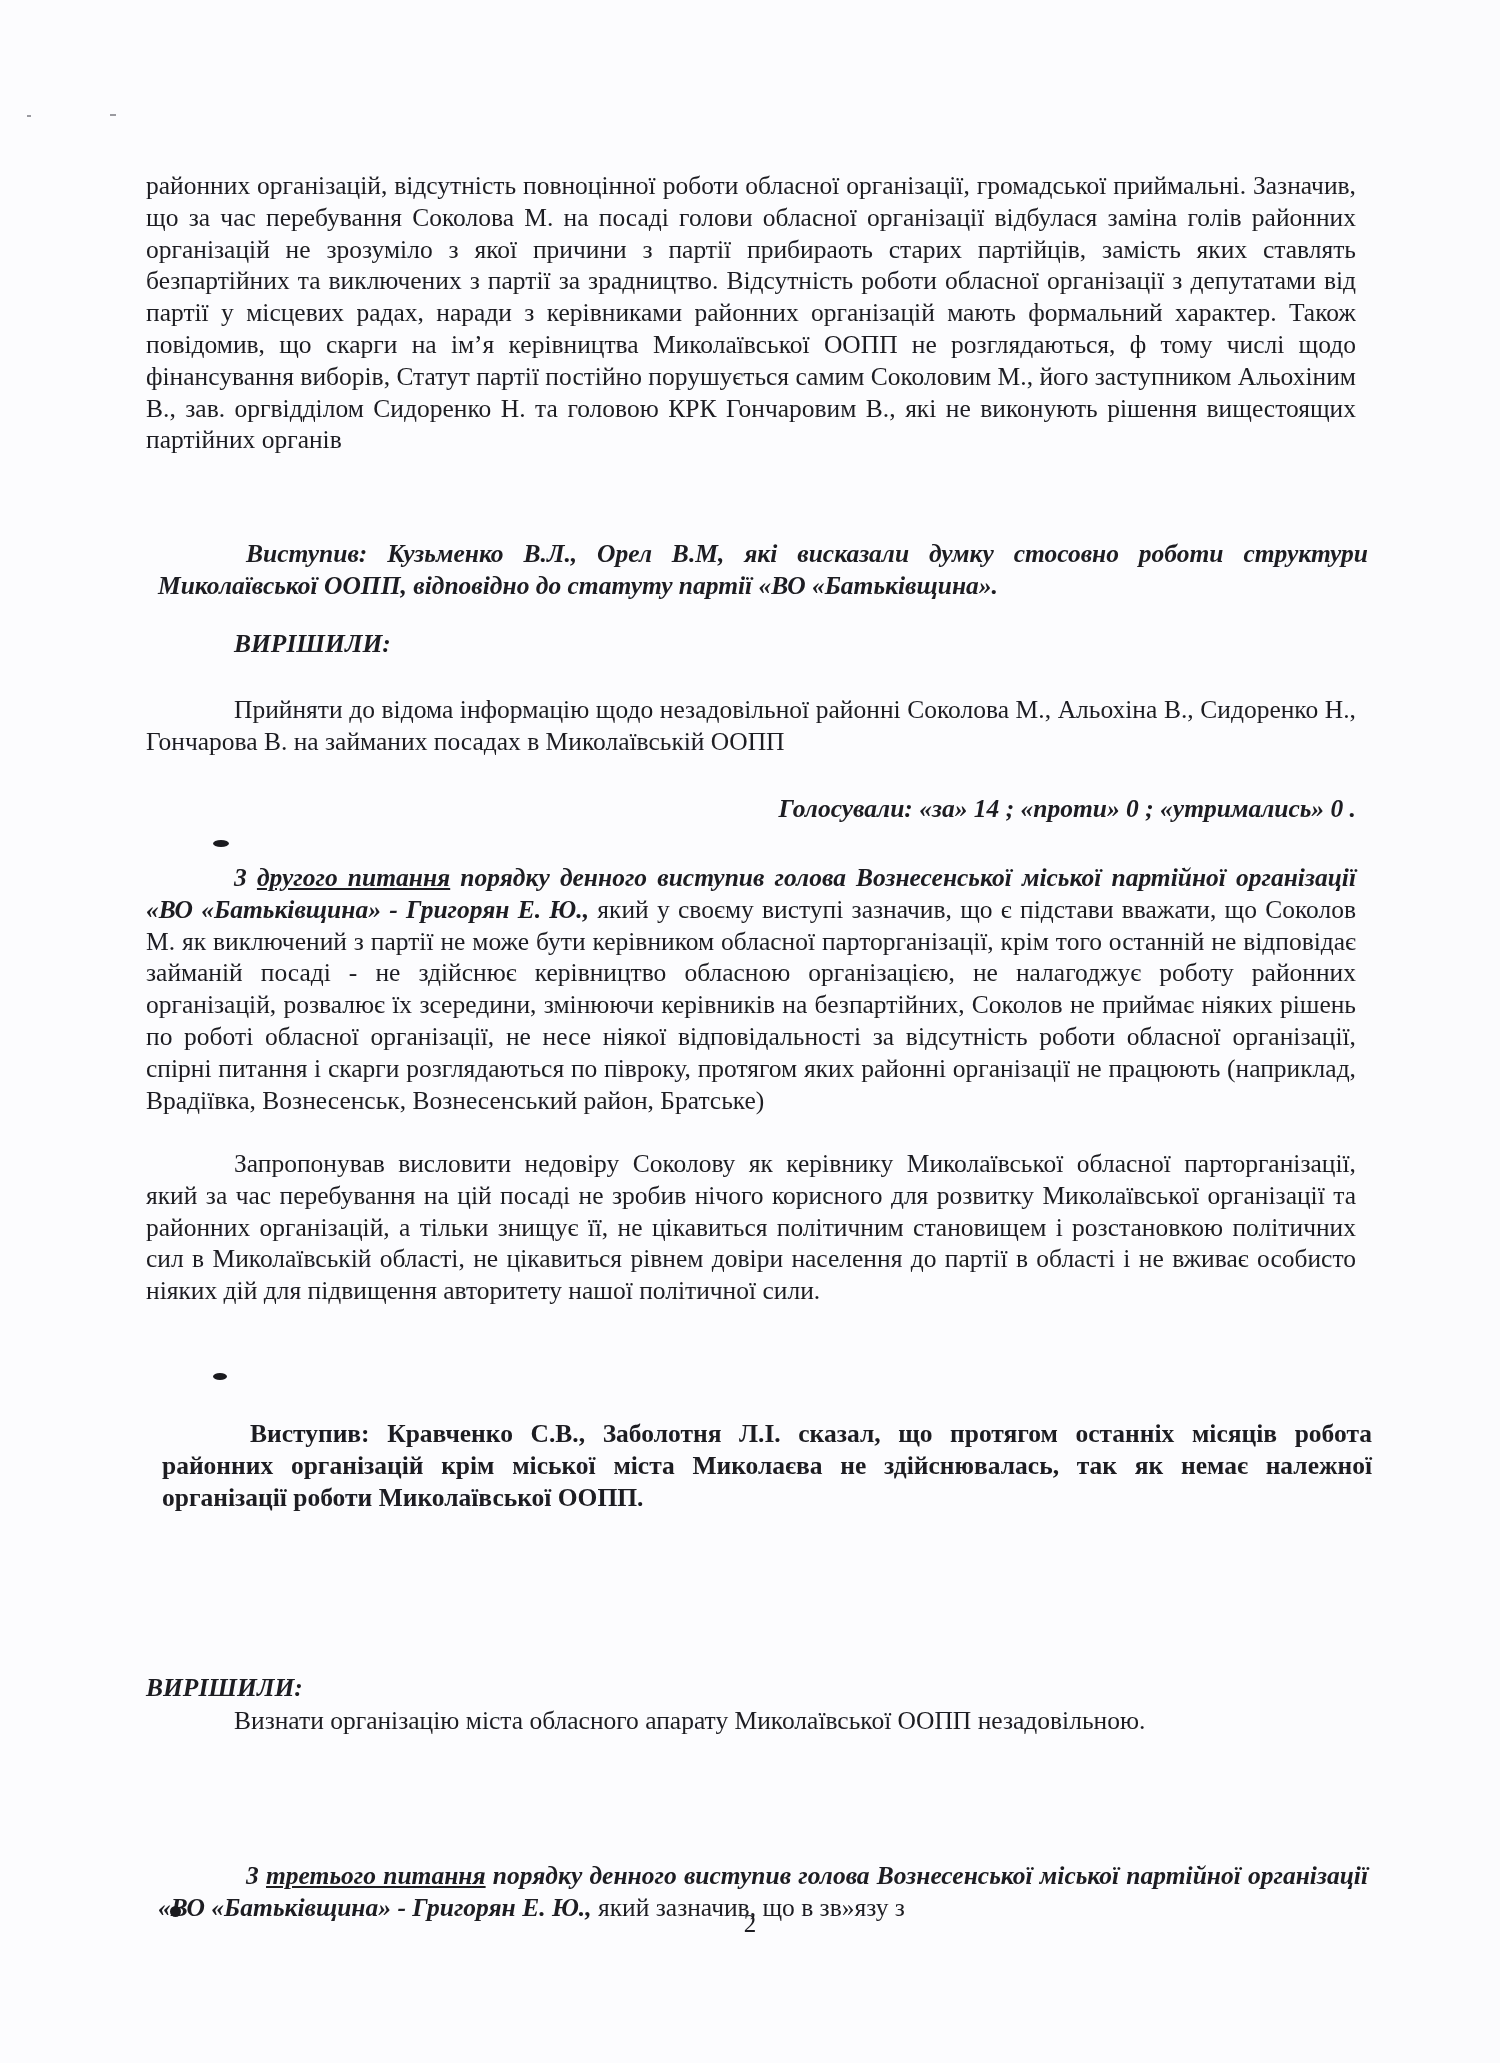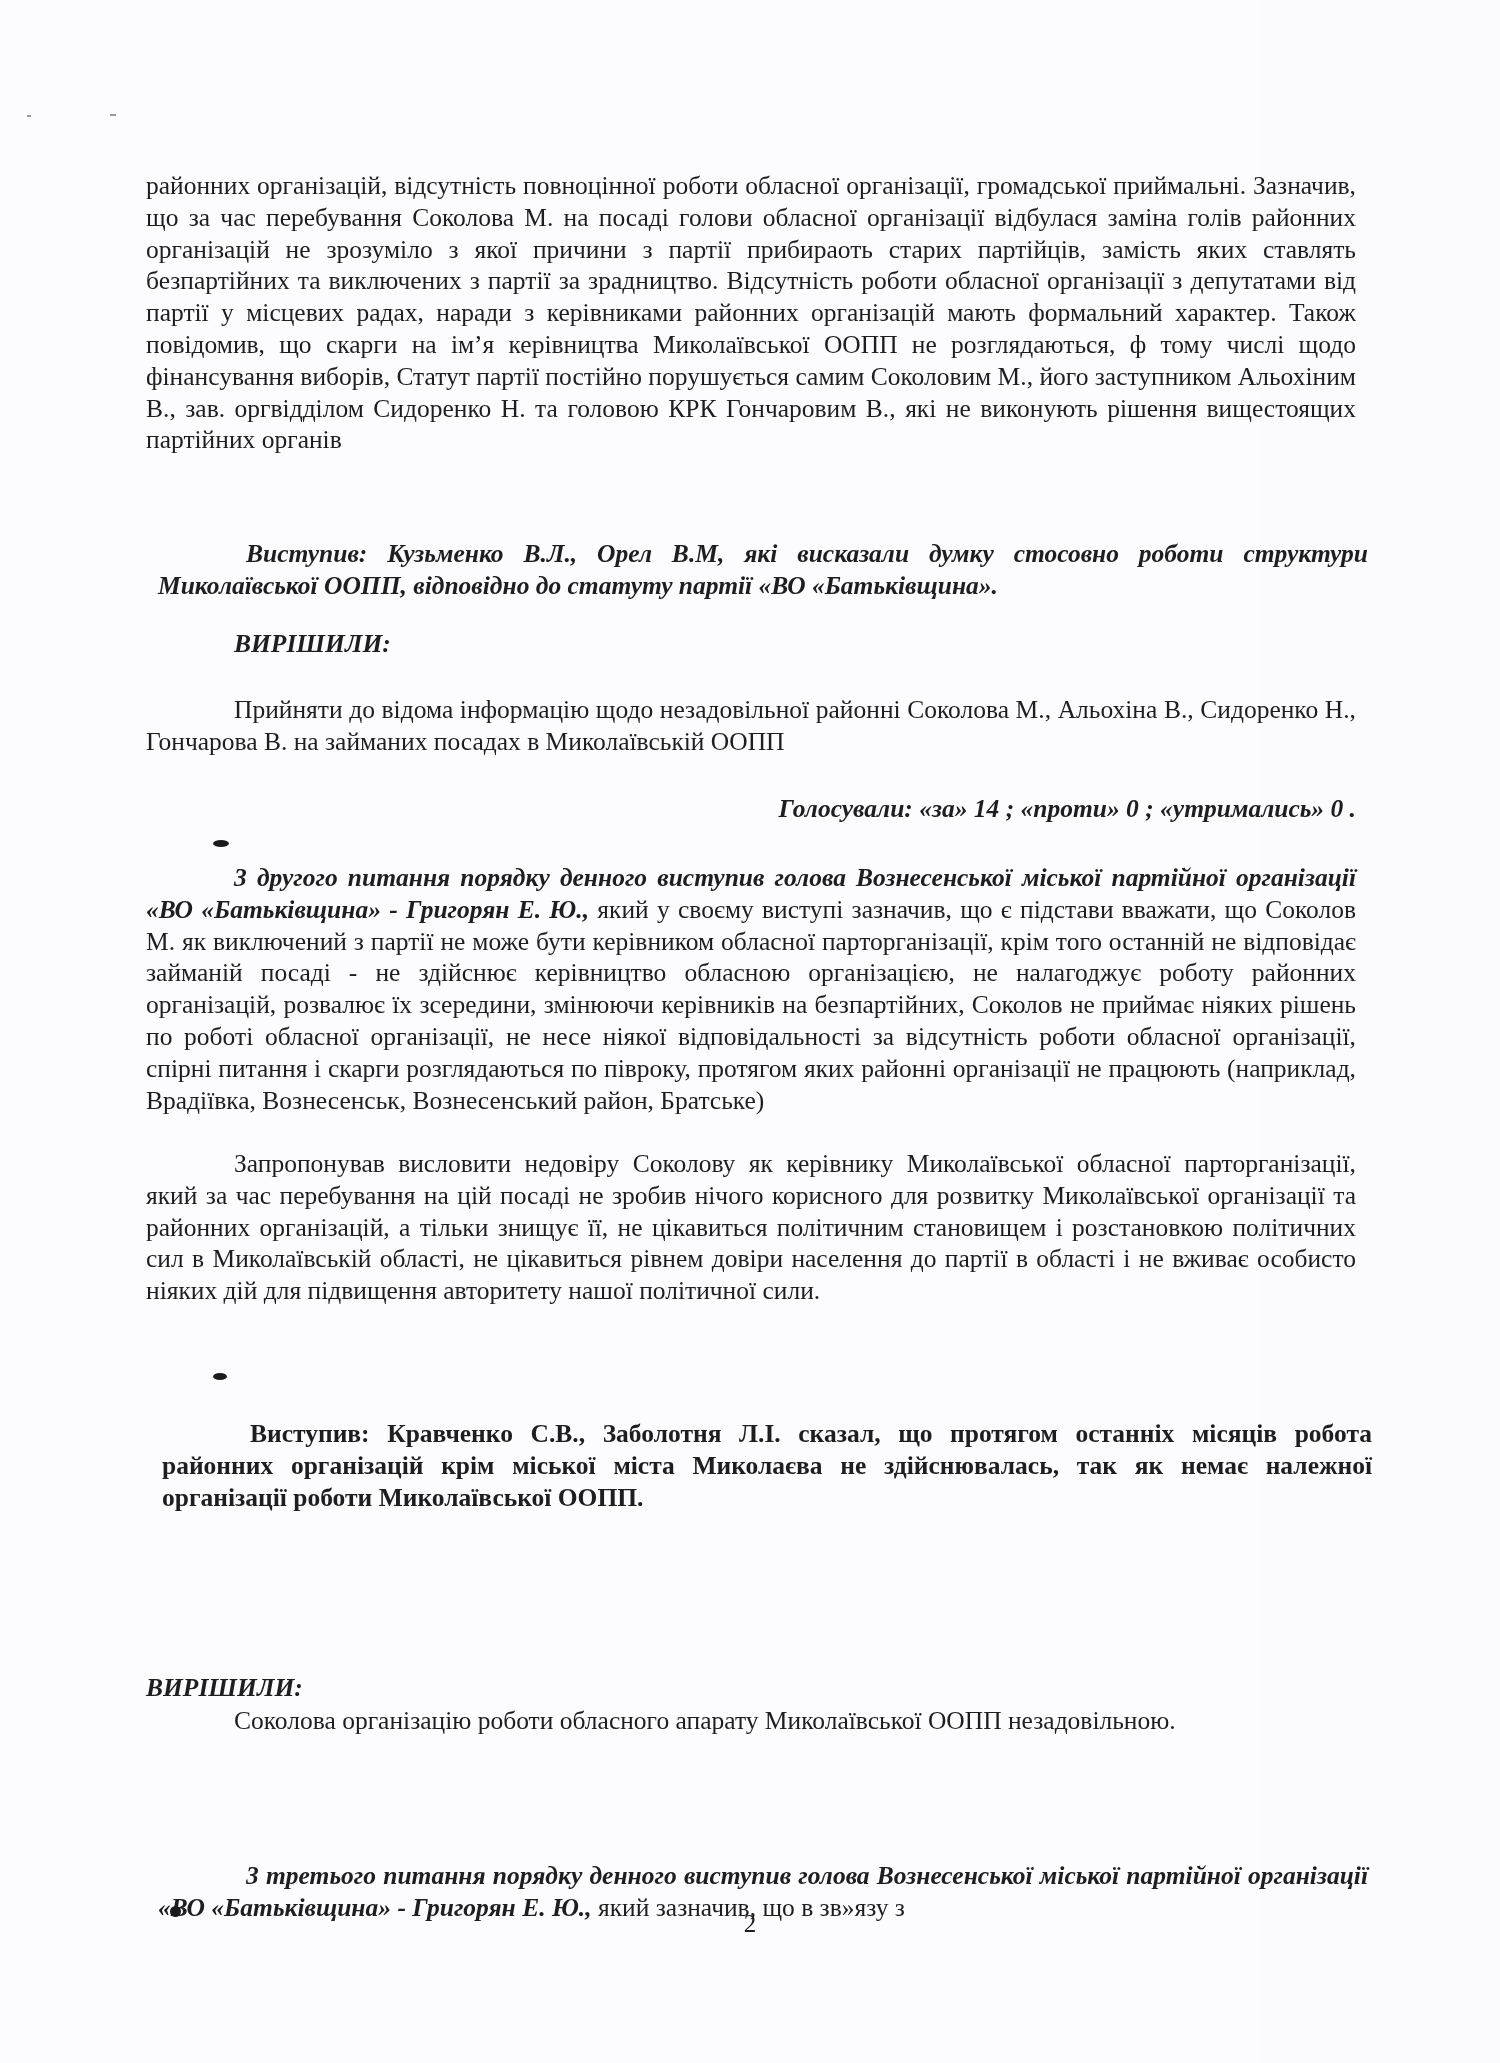--- a/index.html
+++ b/index.html
@@ -2,21 +2,21 @@
 <html><head>
 <meta charset="utf-8">
 <style>
   html, body { margin: 0; padding: 0; background: #fbfbfd; }
   body { width: 1500px; height: 2063px; position: relative; overflow: hidden; }
   .page { position: absolute; left: 0; top: 0; width: 1260px; height: 2063px; background: #fcfcfe; }
   .text { font-family: "Liberation Serif", "DejaVu Serif", serif; color: #1d1d22; font-size: 25.5px; line-height: 31.8px; text-align: justify; position: absolute; left: 146px; width: 1210px; }
   .indent { text-indent: 88px; }
   .it { font-style: italic; font-weight: bold; }
   .b { font-weight: bold; }
-  .u { }
+  .u { text-decoration: underline; }
   .right { text-align: right; }
   .blot { position: absolute; background: #1a1a1e; border-radius: 50%; }
   .pagenum { position: absolute; left: 0; width: 1500px; text-align: center; font-family: "Liberation Serif", serif; font-size: 25px; color: #1d1d22; }
   .speck { position: absolute; background: #9a9aa0; }
 </style>
 </head>
 <body>
 
 <div class="page">
 
@@ -39,20 +39,20 @@
 
   <p class="text indent" style="top:1148px;margin:0;">Запропонував висловити недовіру Соколову як керівнику Миколаївської обласної парторганізації, який за час перебування на цій посаді не зробив нічого корисного для розвитку Миколаївської організації та районних організацій, а тільки знищує її, не цікавиться політичним становищем і розстановкою політичних сил в Миколаївській області, не цікавиться рівнем довіри населення до партії в області і не вживає особисто ніяких дій для підвищення авторитету нашої політичної сили.</p>
 
   <div class="blot" style="left:213px;top:1373px;width:14px;height:7px;"></div>
 
   <p class="text indent b" style="top:1402px;margin:16px;">Виступив: Кравченко С.В., Заболотня Л.І. сказал, що протягом останніх місяців робота районних організацій крім міської міста Миколаєва не здійснювалась, так як немає належної організації роботи Миколаївської ООПП.</p>
 
 
   <p class="text it" style="top:1672px;margin:0;">ВИРІШИЛИ:</p>
 
-  <p class="text indent" style="top:1705px;margin:0;">Соколова організацію роботи обласного апарату Миколаївської ООПП незадовільною.</p>
+  <p class="text indent" style="top:1705px;margin:0;">Визнати організацію міста обласного апарату Миколаївської ООПП незадовільною.</p>
 
   <p class="text indent" style="top:1848px;margin:12px;"><span class="it">3 </span><span class="it u">третього  питання</span><span class="it"> порядку денного виступив голова Вознесенської міської партійної організації «ВО «Батьківщина» - Григорян Е. Ю.,</span><span>  який зазначив, що в зв»язу з</span></p>
 
   <div class="blot" style="left:170px;top:1906px;width:11px;height:11px;"></div>
 
   <div class="pagenum" style="top:1910px;">2</div>
 </div>
 
 </body></html>

